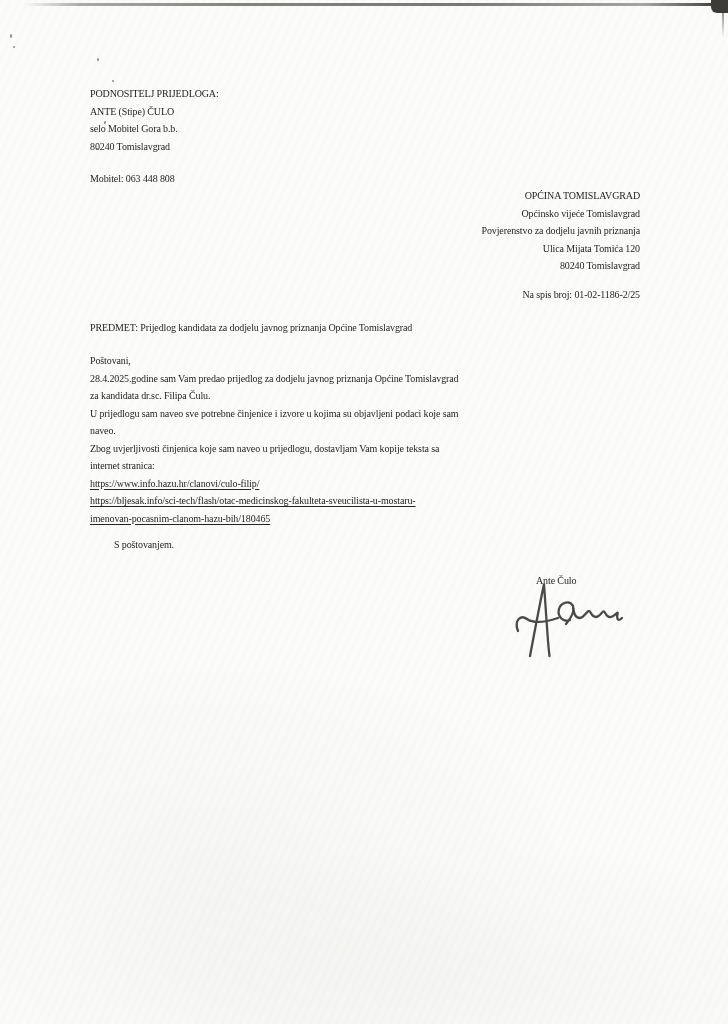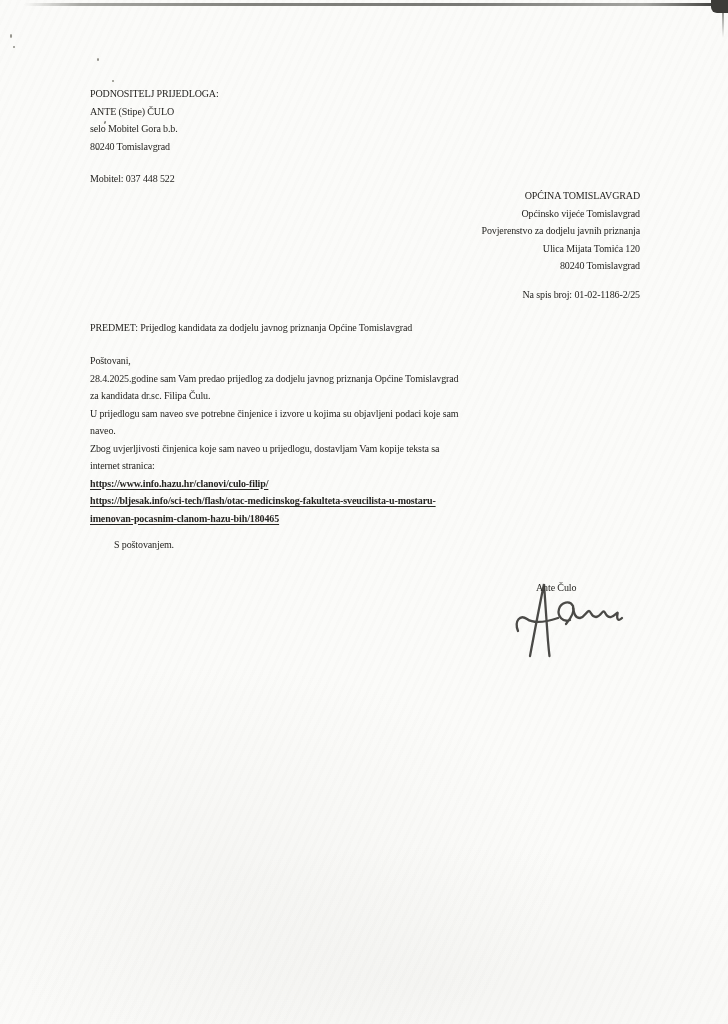--- a/index.html
+++ b/index.html
@@ -43,31 +43,31 @@
   .s1 { left: 97px;  top: 58px;  width: 2px; height: 3px; }
   .s2 { left: 112px; top: 80px;  width: 2px; height: 2px; }
   .s3 { left: 104px; top: 121px; width: 2px; height: 3px; transform: rotate(20deg); }
   .s4 { left: 96px;  top: 148px; width: 2px; height: 2px; }
   .s5 { left: 10px;  top: 34px;  width: 2px; height: 4px; }
   .s6 { left: 13px;  top: 46px;  width: 2px; height: 2px; }
 
   .line { white-space: nowrap; line-height: 17.5px; font-size: 10px; letter-spacing: -0.12px; }
   .blk  { position: absolute; }
   .right-align { text-align: right; }
-  .u { text-decoration: underline; text-underline-offset: 2px; font-weight: bold; }
+  .u { text-decoration: underline; text-underline-offset: 2px; }
 
   .sender      { left: 90px; top: 85px;  }
   .phone       { left: 90px; top: 170px; }
   .recipient   { right: 88px; top: 187px; text-align: right; }
   .file-number { right: 88px; top: 286px; }
   .subject     { left: 90px; top: 319px; }
   .body-text   { left: 90px; top: 352px; width: 560px; }
   .closing     { left: 90px; top: 536px; margin-left: 24px; }
   .place-date  { left: 90px; top: 572px; }
-  .sig-name    { position: absolute; left: 536px; top: 572px; margin-top: 7px; }
+  .sig-name    { position: absolute; left: 536px; top: 572px; }
   .sig-svg     { position: absolute; left: 512px; top: 578px; }
 </style>
 </head>
 <body>
 
 <div class="page">
   <div class="texture"></div>
   <div class="scan-top-line"></div>
   <div class="scan-corner"></div>
   <div class="speck s1"></div>
@@ -77,21 +77,21 @@
   <div class="speck s5"></div>
   <div class="speck s6"></div>
 
   <div class="blk sender">
     <div class="line">PODNOSITELJ PRIJEDLOGA:</div>
     <div class="line">ANTE (Stipe) ČULO</div>
     <div class="line">selo Mobitel Gora b.b.</div>
     <div class="line">80240 Tomislavgrad</div>
   </div>
 
-  <div class="blk phone line">Mobitel: 037 448 522</div>
+  <div class="blk phone line">Mobitel: 063 448 808</div>
 
   <div class="blk recipient right-align">
     <div class="line">OPĆINA TOMISLAVGRAD</div>
     <div class="line">Općinsko vijeće Tomislavgrad</div>
     <div class="line">Povjerenstvo za dodjelu javnih priznanja</div>
     <div class="line">Ulica Mijata Tomića 120</div>
     <div class="line">80240 Tomislavgrad</div>
   </div>
 
   <div class="blk file-number line right-align">Na spis broj: 01-02-1186-2/25</div>

